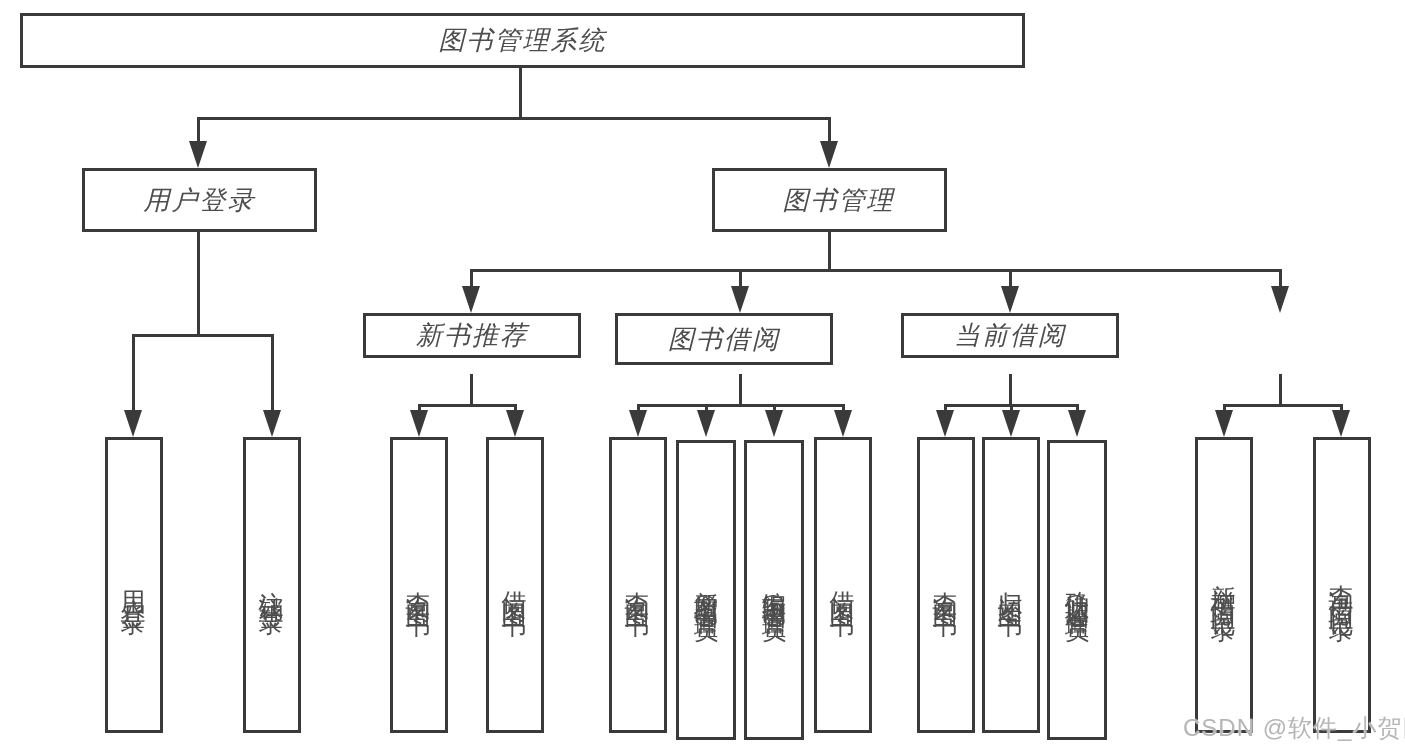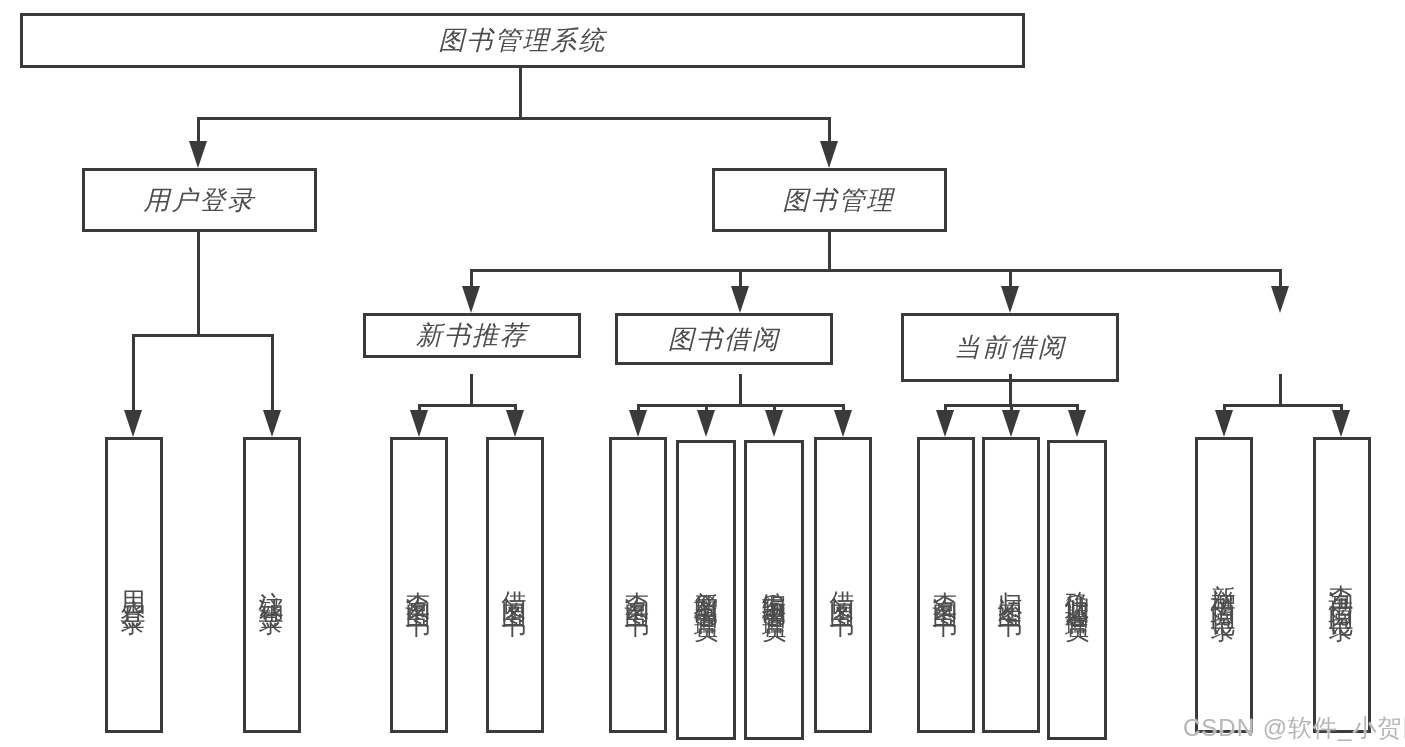--- a/index.html
+++ b/index.html
@@ -43,21 +43,21 @@
 
 <div id="canvas">
 
   <div class="box hnode" style="left:20px;top:13px;width:1005px;height:55px;">图书管理系统</div>
 
   <div class="box hnode" style="left:82px;top:168px;width:235px;height:64px;">用户登录</div>
   <div class="box hnode" style="left:712px;top:168px;width:235px;height:64px;padding-left:18px;">图书管理</div>
 
   <div class="box hnode" style="left:363px;top:313px;width:218px;height:45px;">新书推荐</div>
   <div class="box hnode" style="left:615px;top:313px;width:218px;height:52px;">图书借阅</div>
-  <div class="box hnode" style="left:901px;top:313px;width:218px;height:69px;">当前借阅</div>
+  <div class="box hnode" style="left:901px;top:313px;width:218px;height:45px;">当前借阅</div>
 
   <div class="box vnode" style="left:105px;top:437px;width:58px;height:296px;">用户登录</div>
   <div class="box vnode" style="left:243px;top:437px;width:58px;height:296px;">注销登录</div>
 
   <div class="box vnode" style="left:390px;top:437px;width:58px;height:296px;">查询图书</div>
   <div class="box vnode" style="left:486px;top:437px;width:58px;height:296px;">借阅图书</div>
 
   <div class="box vnode" style="left:609px;top:437px;width:58px;height:296px;">查询图书</div>
   <div class="box vnode tight" style="left:676px;top:440px;width:60px;height:300px;">新增图书（管理员）</div>
   <div class="box vnode tight" style="left:744px;top:440px;width:60px;height:300px;">编辑图书（管理员）</div>

